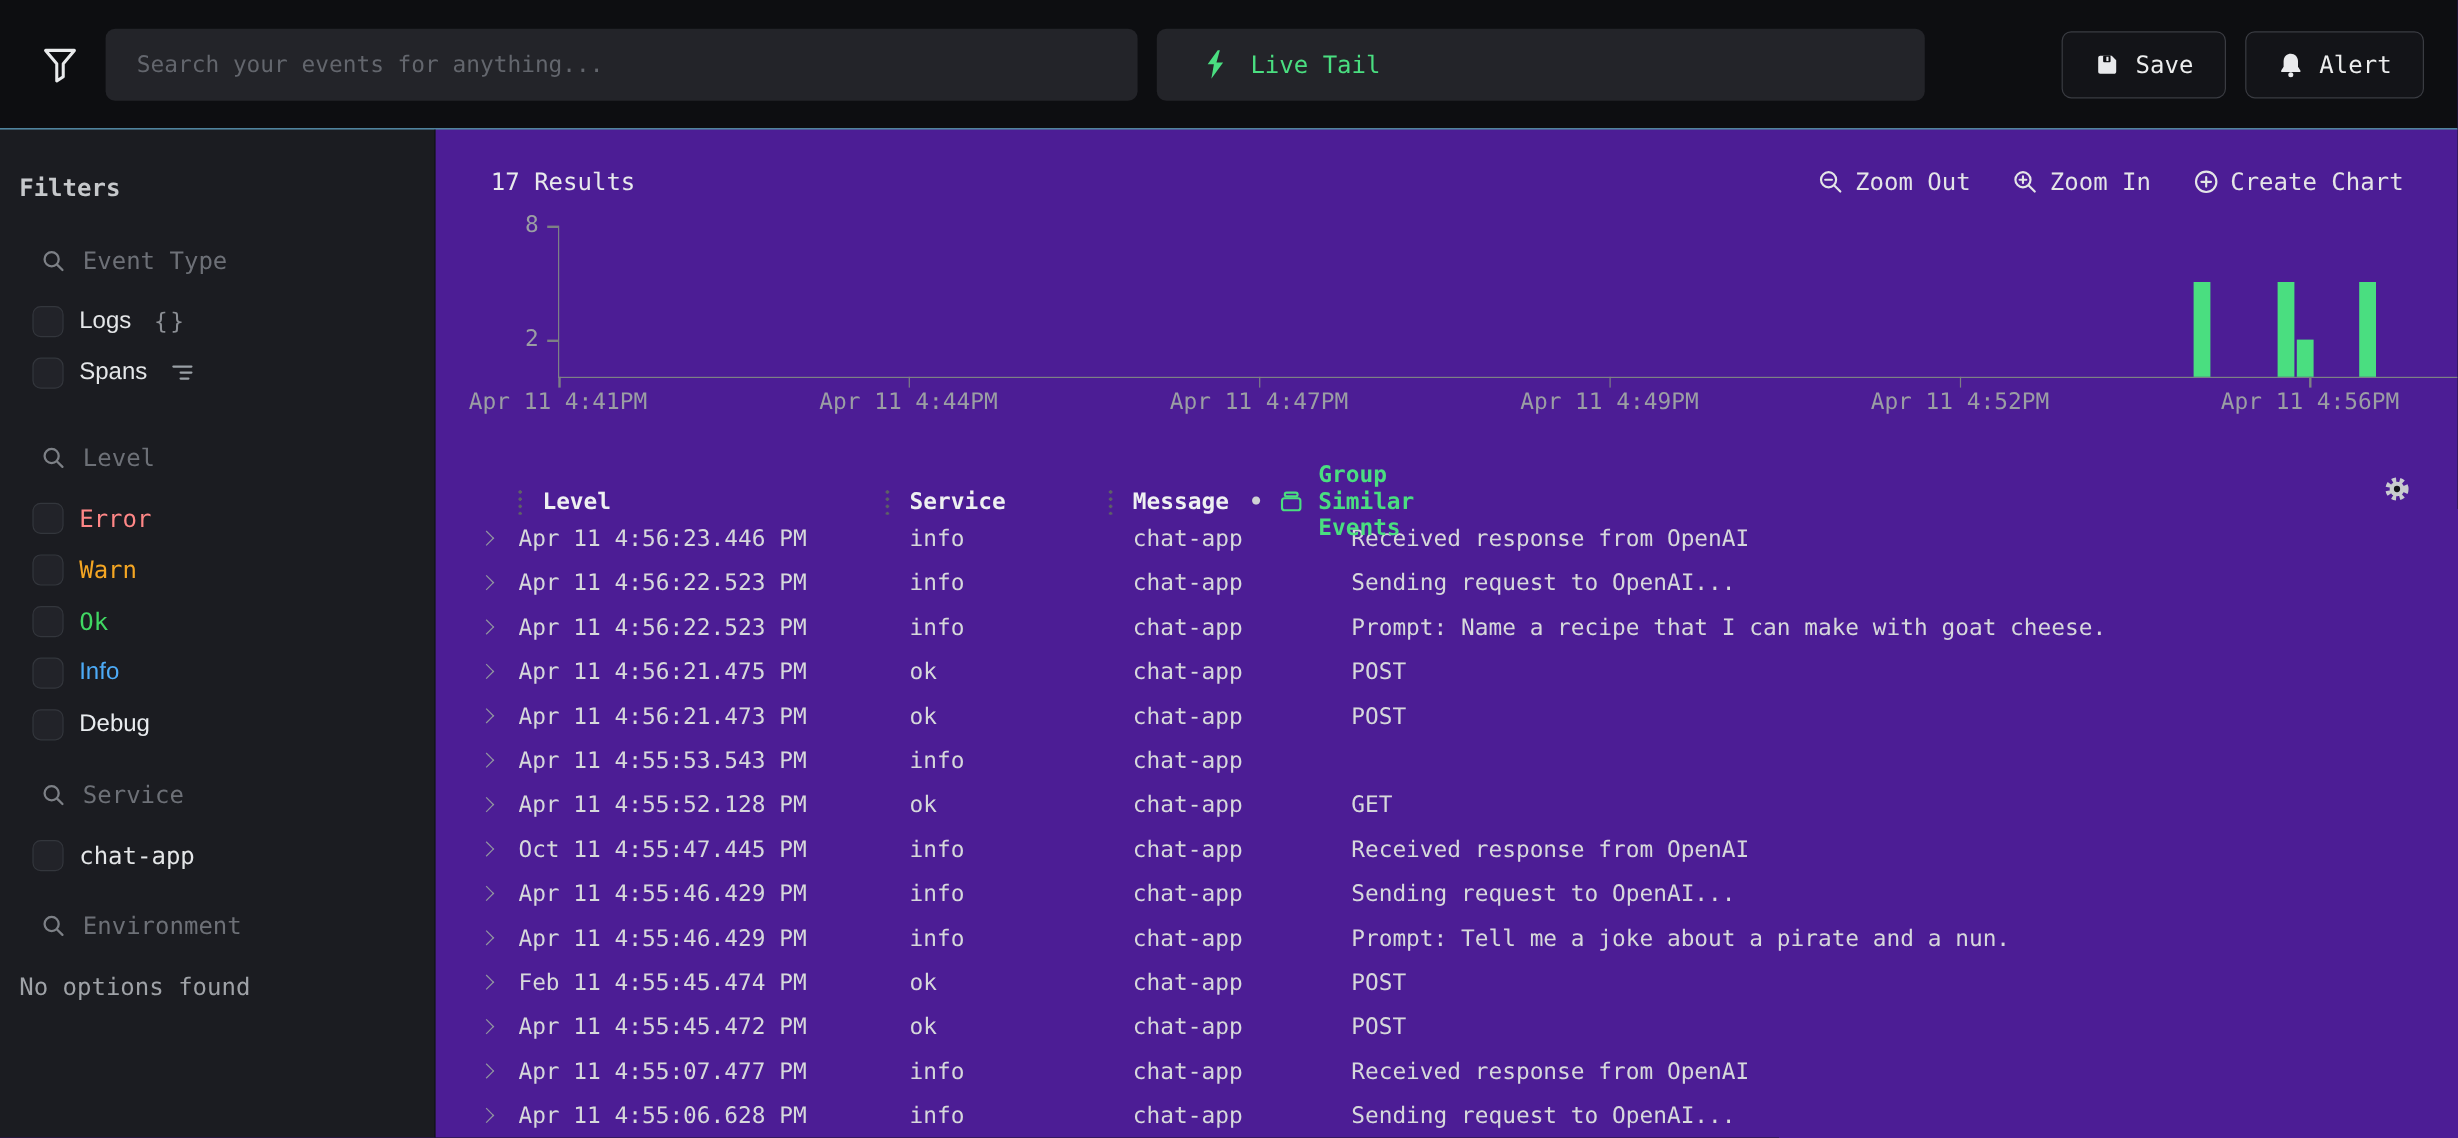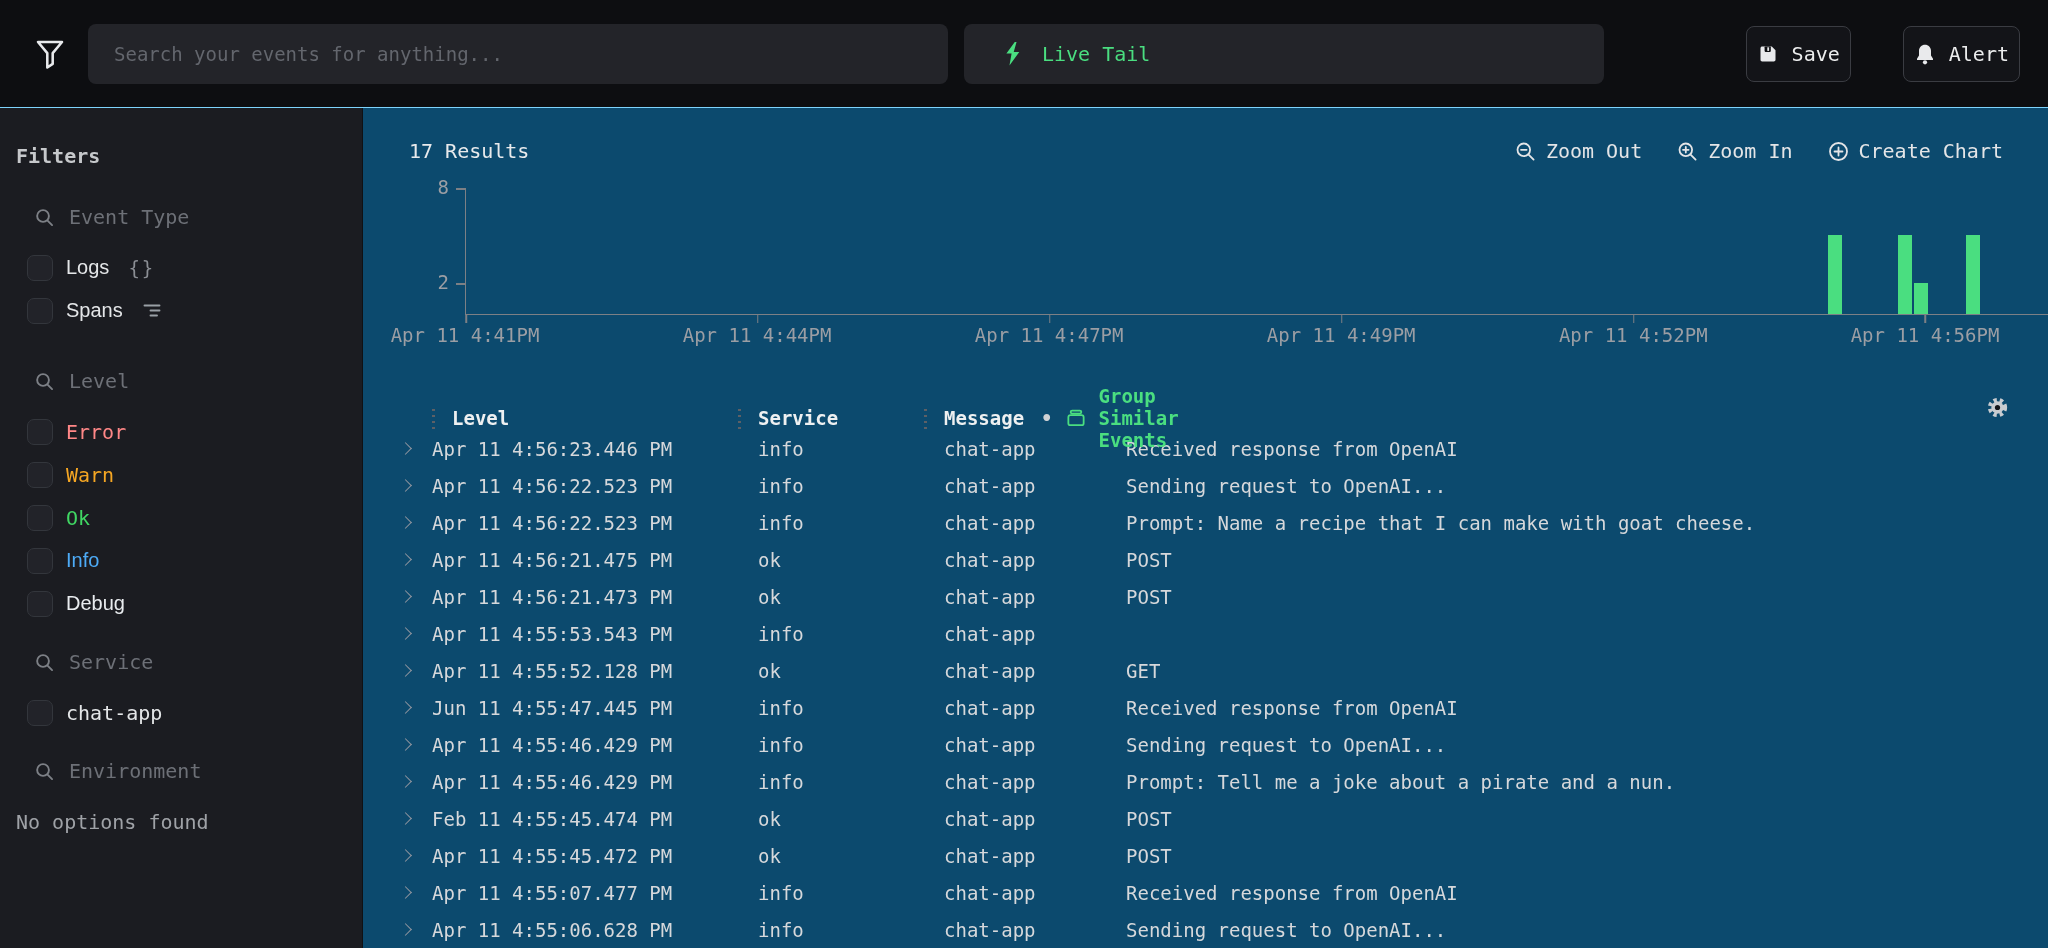--- a/index.html
+++ b/index.html
@@ -26,32 +26,32 @@
     color:#e8eaec; font:19px "DejaVu Sans Mono",monospace;
   }
   .search-box input::placeholder { color:#63666d; }
   .live-tail {
     width:640px; height:60px; background:#232429; border-radius:8px;
     display:flex; align-items:center; gap:18px; padding:0 38px;
     font-size:20px; flex:none; cursor:pointer;
   }
   .spacer { flex:1; }
   .btn {
-    height:56px; padding:0 10px; background:#131418; border:1px solid #3a3c42;
+    height:56px; padding:0 26px; background:#131418; border:1px solid #3a3c42;
     border-radius:8px; display:flex; align-items:center; gap:13px;
-    color:#eceded; font:20px "DejaVu Sans Mono",monospace; cursor:pointer; flex:none;margin-left:36px;
+    color:#eceded; font:20px "DejaVu Sans Mono",monospace; cursor:pointer; flex:none;
   }
 
   
   .content { display:flex; height:840px; }
   .sidebar {
     width:363px; flex:none; background:#1b1c21; border-right:1px solid #101114;
     padding:36px 16px 0 16px;
   }
-  .main { flex:1; background:#0c4a6e; position:relative; }
+  .main { flex:1; background:#4c1d95; position:relative; }
 
   
   .sidebar-title { font-size:20px; font-weight:bold; color:#c6c8cb; }
   .filter-group { margin-top:34px; }
   .filter-group.gap-sm { margin-top:22px; }
   .search-row { display:flex; align-items:center; gap:14px; padding-left:18px; height:30px; margin-bottom:14px; }
   .search-row input {
     background:transparent; border:none; outline:none; width:230px;
     font:20px "DejaVu Sans Mono",monospace; color:#dadce0;
   }
@@ -397,21 +397,21 @@
             </div>
             <div class="td td-ts">Apr 11 4:55:52.128 PM</div>
             <div class="td td-lv">ok</div>
             <div class="td td-sv">chat-app</div>
             <div class="td td-msg">GET</div>
           </div>
           <div class="trow">
             <div class="td td-chev">
               <span class="chev"></span>
             </div>
-            <div class="td td-ts">Jun 11 4:55:47.445 PM</div>
+            <div class="td td-ts">Oct 11 4:55:47.445 PM</div>
             <div class="td td-lv">info</div>
             <div class="td td-sv">chat-app</div>
             <div class="td td-msg">Received response from OpenAI</div>
           </div>
           <div class="trow">
             <div class="td td-chev">
               <span class="chev"></span>
             </div>
             <div class="td td-ts">Apr 11 4:55:46.429 PM</div>
             <div class="td td-lv">info</div>

